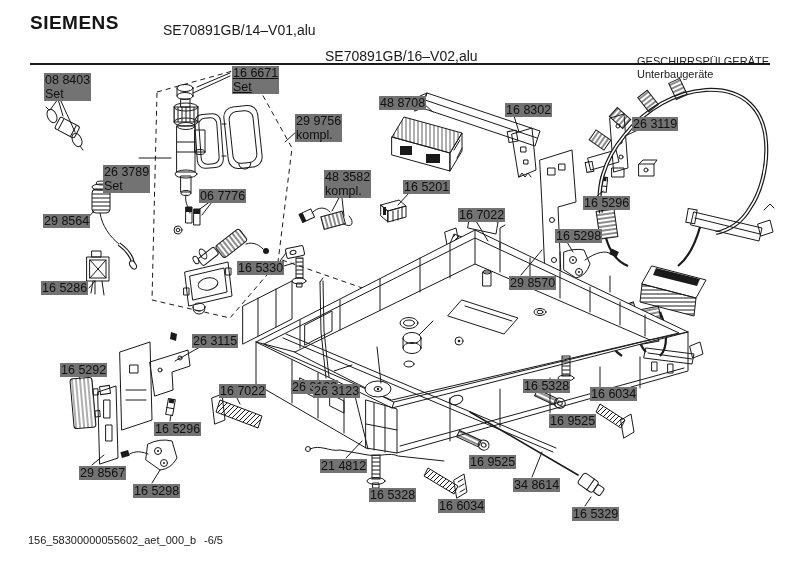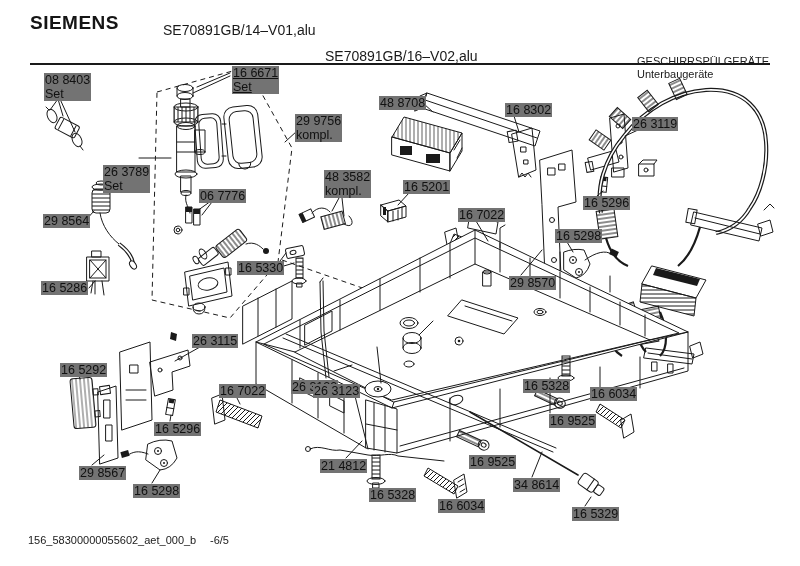--- a/index.html
+++ b/index.html
@@ -8,21 +8,21 @@
   .brand{position:absolute;left:30px;top:12px;font-size:19px;font-weight:800;
          letter-spacing:.5px;color:#151515;}
   .model{position:absolute;top:22px;font-size:14px;color:#1a1a1a;}
   .model-a{left:163px;}
   .model-b{left:325px;margin-top:26px;}
   .cat{position:absolute;left:637px;top:12px;font-size:11px;line-height:13px;color:#1a1a1a;margin-top:43px;}
   .rule{position:absolute;left:30px;width:740px;background:#1a1a1a;}
   .rule-top{top:63px;height:1.5px;}
   .rule-bottom{top:558px;height:2px;}
   footer{position:absolute;left:28px;top:534px;font-size:11px;color:#1a1a1a;}
-  footer .pg{position:absolute;left:182px;top:0;white-space:nowrap;}
+  footer .pg{position:absolute;left:176px;top:0;white-space:nowrap;}
   svg.art{position:absolute;left:0;top:0;}
   .labels{position:absolute;left:0;top:0;width:800px;height:566px;pointer-events:none;}
   .part-label{position:absolute;font-size:12.5px;line-height:14px;white-space:nowrap;
               color:#111;background:#737373;padding:0 1px;}
   .ln{fill:none;stroke:#1a1a1a;stroke-width:1;stroke-linecap:round;stroke-linejoin:round;}
   .ln2{fill:none;stroke:#1a1a1a;stroke-width:1.6;stroke-linecap:round;}
   .dk{fill:#1a1a1a;stroke:none;}
   .fw{fill:#fff;stroke:#1a1a1a;stroke-width:1;}
   .hh{fill:url(#ribH);stroke:#1a1a1a;stroke-width:1;}
   .hv{fill:url(#ribV);stroke:#1a1a1a;stroke-width:1;}

